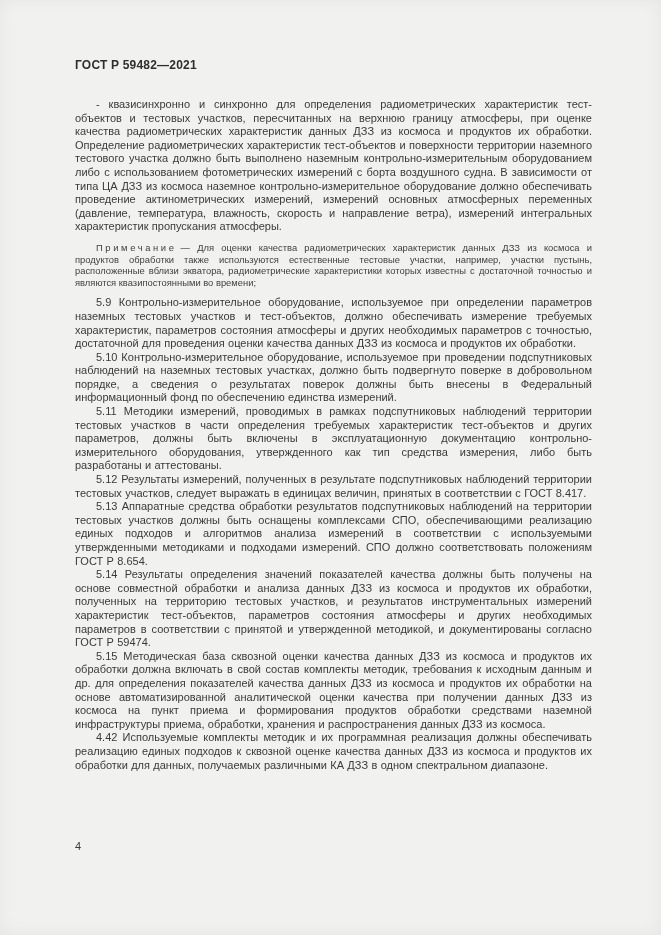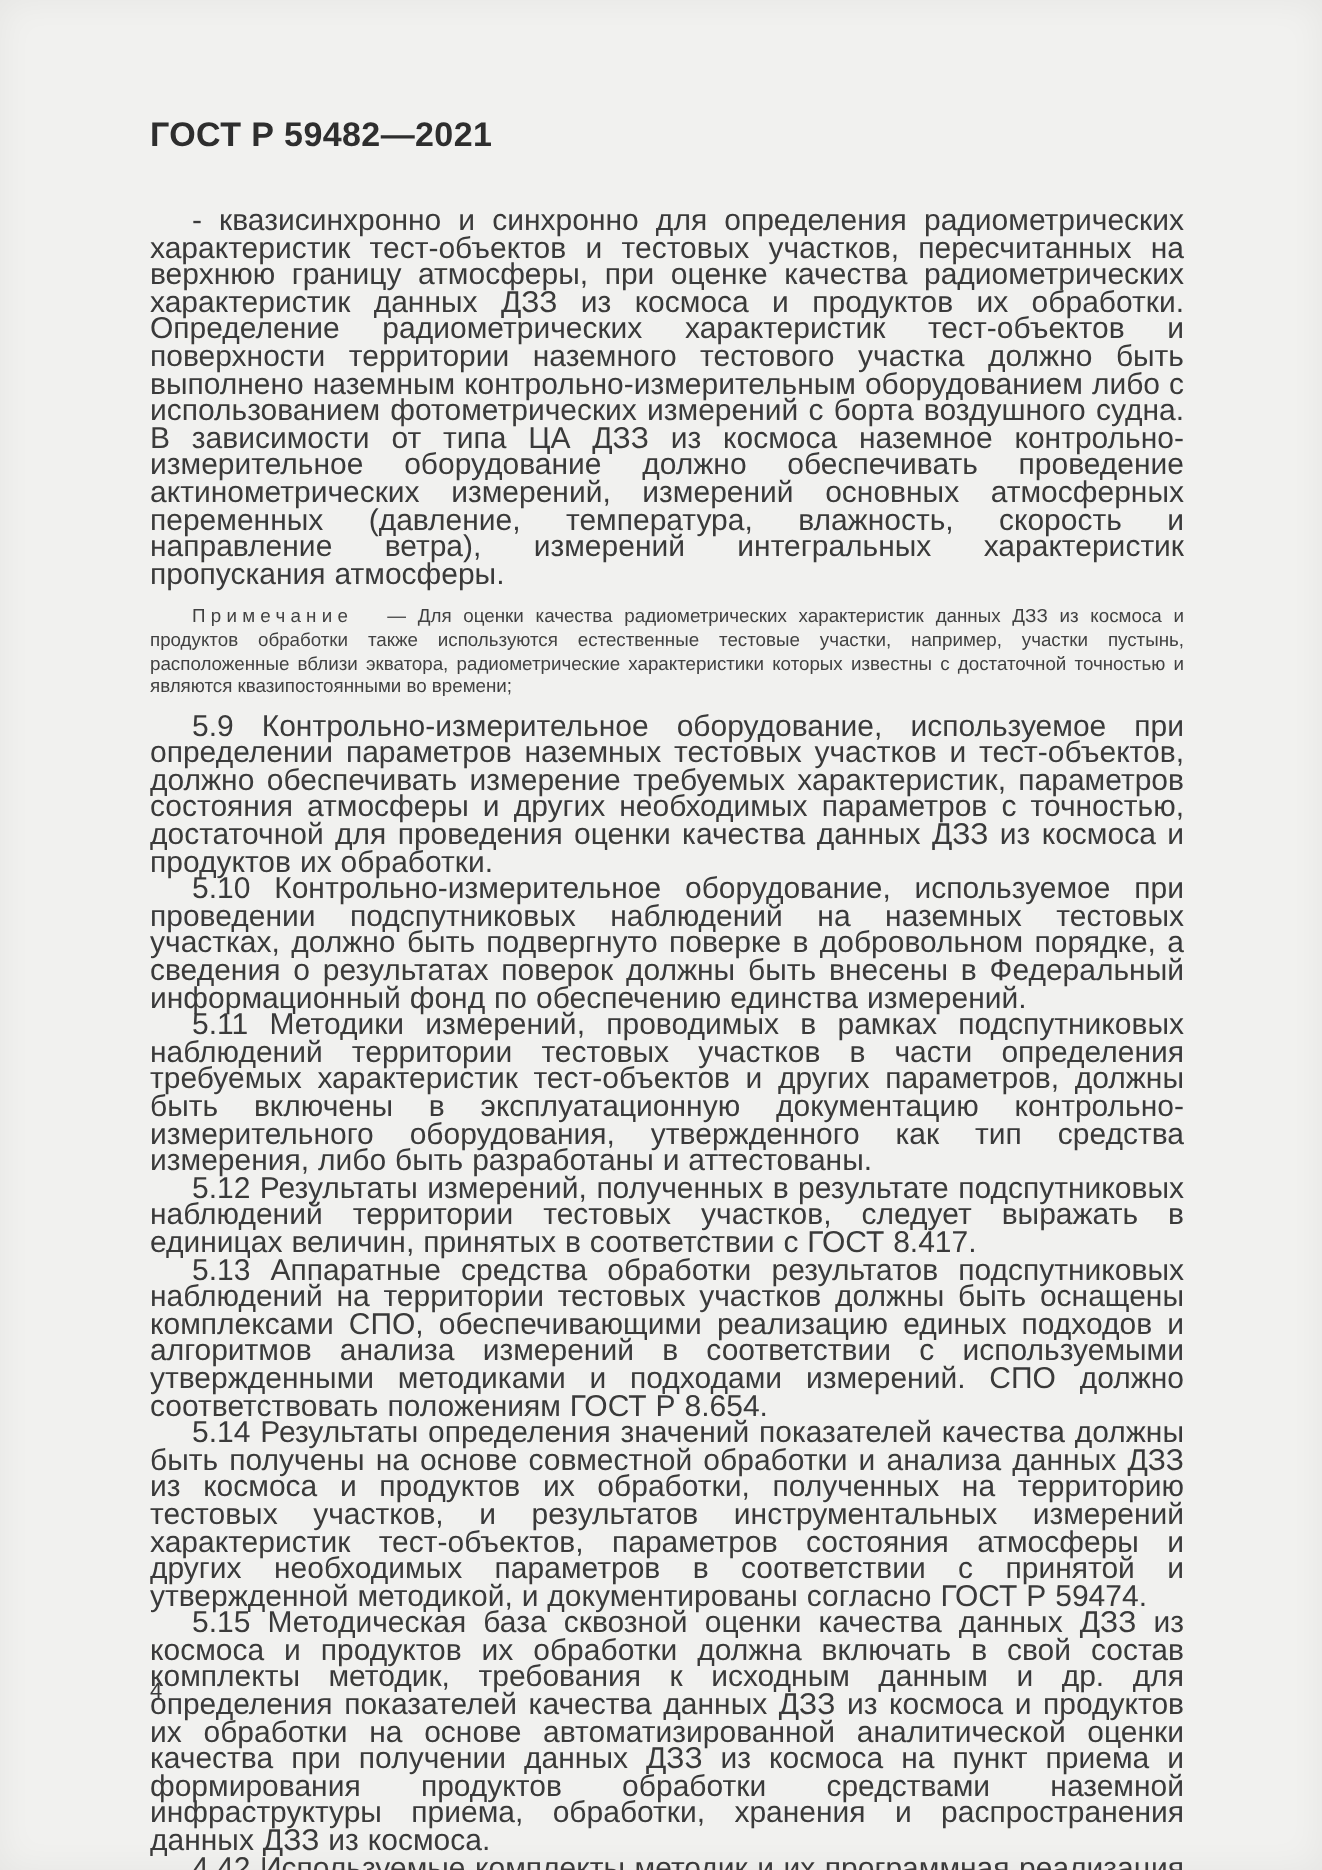--- a/index.html
+++ b/index.html
@@ -16,46 +16,46 @@
     box-shadow: inset 0 0 18px rgba(0,0,0,0.05);
   }
   .textblock {
     position: absolute;
     left: 75px; top: 58px;
     width: 517px;
     color: #3a3a3a;
   }
   .doc-header {
     font-weight: bold;
-    font-size: 17px;
+    font-size: 12px;
     color: #2e2e2e;
     letter-spacing: 0.2px;
     margin: 0 0 26px 0;
   }
   p.para {
     margin: 0;
-    font-size: 15px;
+    font-size: 11px;
     line-height: 13.6px;
     text-align: justify;
     text-indent: 21px;
     word-spacing: 0.3px;
   }
   p.note {
     margin: 8px 0;
     font-size: 9.4px;
     line-height: 11.6px;
     text-align: justify;
     text-indent: 21px;
     color: #414141;
   }
   .note-label {
     letter-spacing: 0.28em;
   }
   .note-text {
-    margin-left: 17px;
+    margin-left: 4px;
   }
   .page-number {
     position: absolute;
     left: 75px; top: 840px;
     font-size: 11px;
     color: #3a3a3a;
   }
 </style>
 </head>
 <body>

